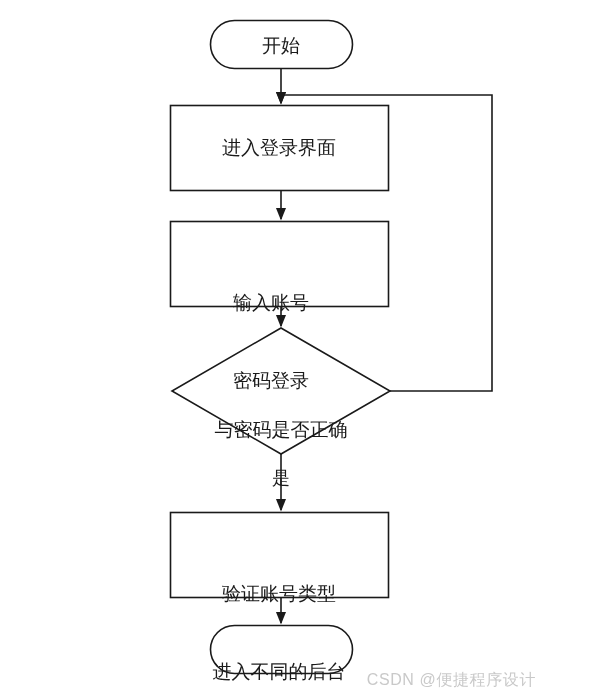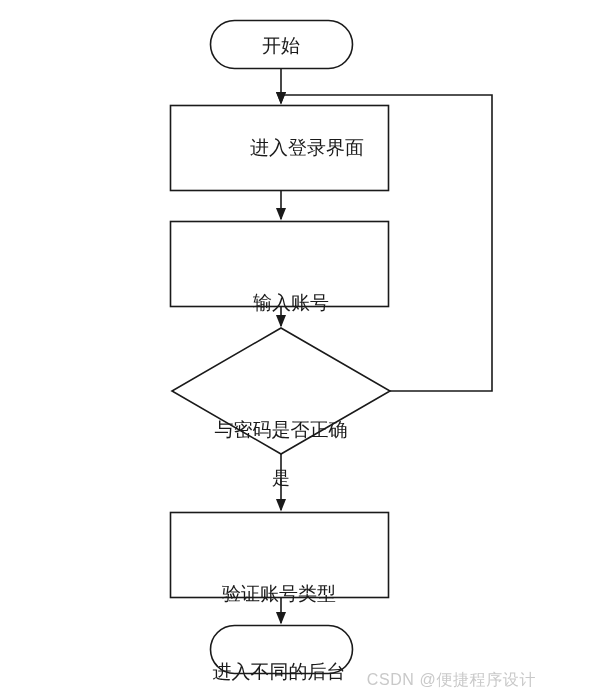--- a/index.html
+++ b/index.html
@@ -81,24 +81,25 @@
 
     <line x1="281" y1="454" x2="281" y2="510" stroke="#1a1a1a" stroke-width="1.6" marker-end="url(#arrow)"></line>
 
     <line x1="281" y1="597" x2="281" y2="623" stroke="#1a1a1a" stroke-width="1.6" marker-end="url(#arrow)"></line>
 
     <path d="M390,391 L492,391 L492,95 L281,95 L281,103" fill="none" stroke="#1a1a1a" stroke-width="1.6" marker-end="url(#arrow)"></path>
   </svg>
 
   <div class="node-text" style="left:210px; top:33px; width:142px;">开始</div>
 
-  <div class="node-text" style="left:170px; top:135px; width:218px;padding-left:28px;">进入登录界面</div>
+  <div class="node-text" style="left:170px; top:135px; width:218px;">进入登录界面</div>
 
-  <div class="node-text" style="left:182px; top:238px; width:218px;">
+  <div class="node-text" style="left:162px; top:238px; width:218px;">
     <div>输入账号</div>
+    <div>密码登录</div>
   </div>
 
   <div class="node-text" style="left:161px; top:365px; width:240px;">
     <div>与密码是否正确</div>
   </div>
 
   <div class="node-text" style="left:170px; top:529px; width:218px;">
     <div>验证账号类型</div>
     <div>进入不同的后台</div>
   </div>

